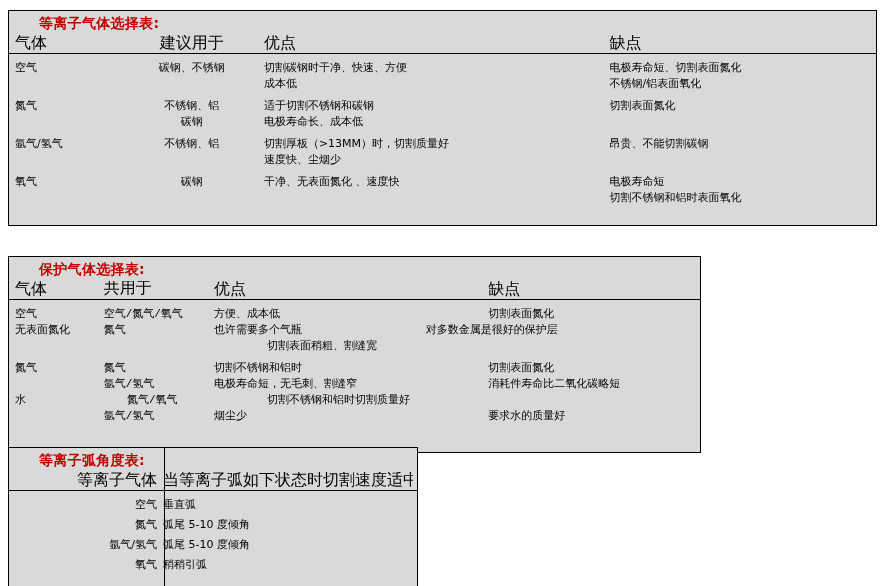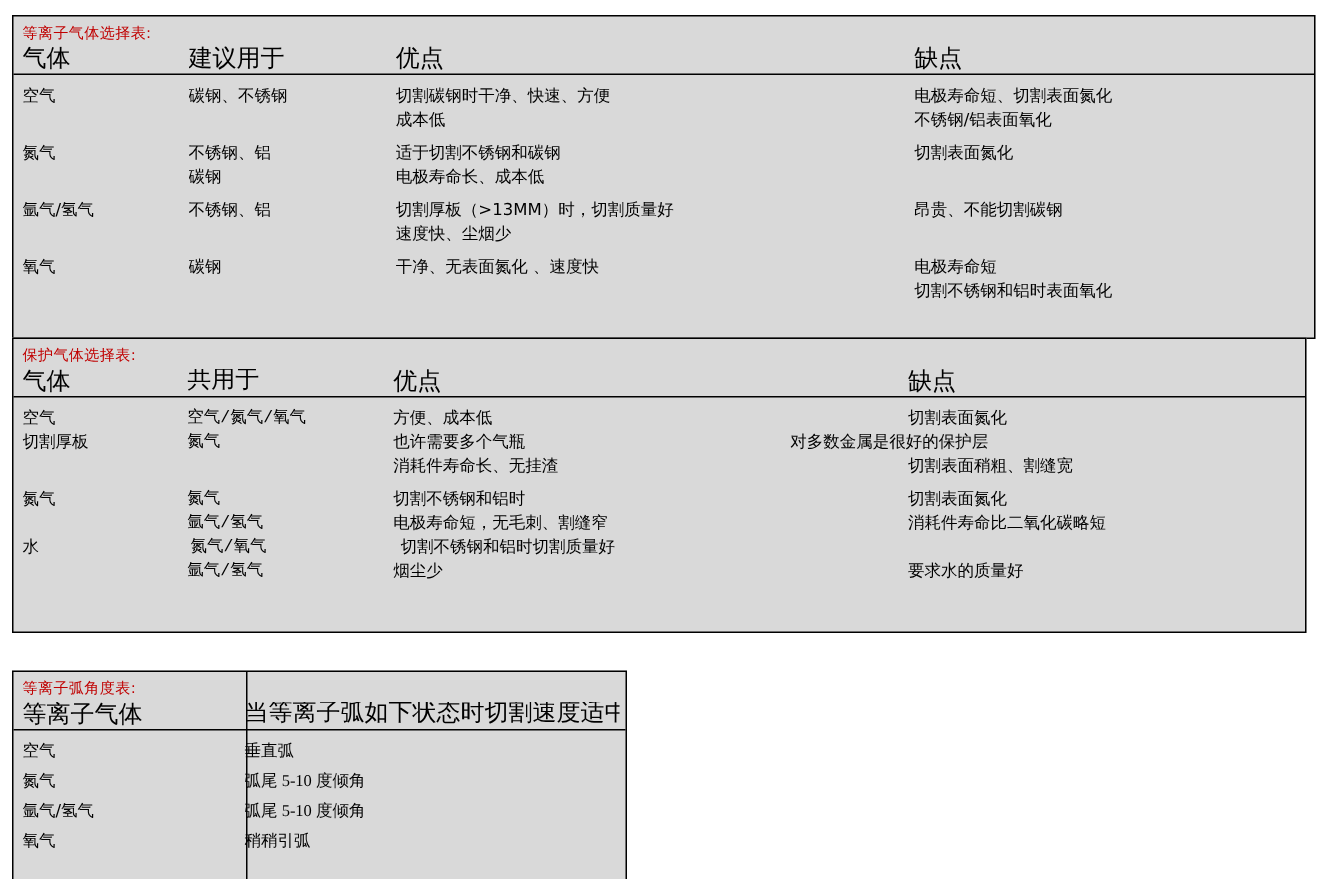--- a/index.html
+++ b/index.html
@@ -23,24 +23,25 @@
 
   
   .block {
     position: absolute;
     background: #d9d9d9;
     border: 1px solid #000000;
     box-sizing: border-box;
   }
   .block-title {
     color: #c00000;
-    font-weight: normal;
-    font-size: 10px;
+    font-weight: bold;
+    font-size: 14px;
     padding: 4px 6px 2px 6px;
     letter-spacing: 0.3px;
+    margin-left: 24px;
   }
   .hdr-rule {
     border-bottom: 1px solid #000000;
     height: 0;
     margin: 0;
   }
   .rows {
     padding: 0;
   }
   .row {
@@ -60,48 +61,48 @@
   }
   .cell {
     box-sizing: border-box;
     padding-right: 6px;
     white-space: nowrap;
     overflow: hidden;
   }
 
   
   .t1 .c0 { width: 112px; }
-  .t1 .c1 { width: 140px; }
+  .t1 .c1 { width: 140px; text-align: center; }
   .t1 .c2 { width: 350px; }
   .t1 .c3 { width: 270px; }
 
   
   .t2 .c0 { width: 112px; }
   .t2 .c1 { width: 140px; font-family: Liberation Mono, monospace; }
   .t2 .c2 { width: 350px; }
   .t2 .c3 { width: 270px; }
 
   
-  .t3 .c0 { width: 148px; }
-  .t3 .c1 { width: 250px; font-family: Liberation Serif, serif; }
+  .t3 .c0 { width: 148px; text-align: right; }
+  .t3 .c1 { width: 250px; }
 
   .vline {
     position: absolute;
     top: 0;
     bottom: 0;
     width: 0;
     border-left: 1px solid #000000;
   }
 
   
   #block-plasma {
     left: 8px; top: 10px; width: 869px; height: 216px;
   }
   #block-shield {
-    left: 8px; top: 225px; width: 863px; height: 197px;
+    left: 8px; top: 256px; width: 693px; height: 197px;
   }
   #block-arc {
     left: 8px; top: 447px; width: 410px; height: 152px;
   }
   #block-arc .sub-rule {
     border-bottom: 1px solid #000000;
   }
   #arc-vline {
     left: 155px;
   }
@@ -189,29 +190,28 @@
     <div class="hdr-rule"></div>
 
     <div class="rows">
       <div class="row" style="padding-top:6px">
         <div class="cell c0">空气</div>
         <div class="cell c1">空气/氮气/氧气</div>
         <div class="cell c2">方便、成本低</div>
         <div class="cell c3">切割表面氮化</div>
       </div>
       <div class="row">
-        <div class="cell c0">切割厚板</div>
+        <div class="cell c0">无表面氮化</div>
         <div class="cell c1">氮气</div>
         <div class="cell c3">也许需要多个气瓶</div>
         <div class="cell c2">对多数金属是很好的保护层</div>
       </div>
       <div class="row">
         <div class="cell c0"></div>
         <div class="cell c1"></div>
-        <div class="cell c2">消耗件寿命长、无挂渣</div>
         <div class="cell c3">切割表面稍粗、割缝宽</div>
       </div>
       <div class="row spacer"></div>
       <div class="row">
         <div class="cell c0">氮气</div>
         <div class="cell c1">氮气</div>
         <div class="cell c2">切割不锈钢和铝时</div>
         <div class="cell c3">切割表面氮化</div>
       </div>
       <div class="row">

